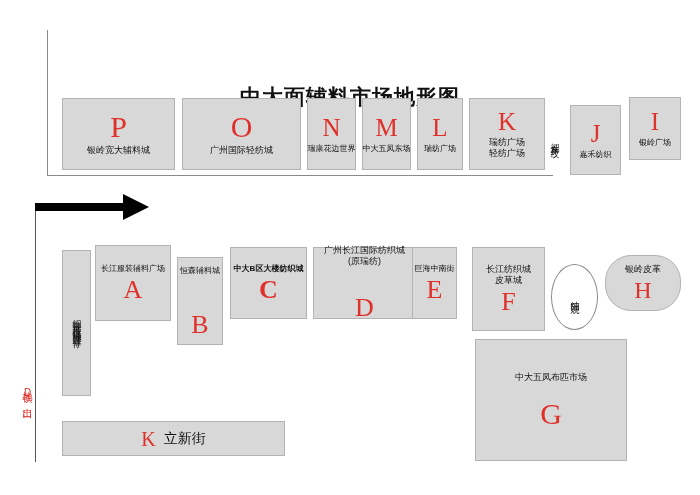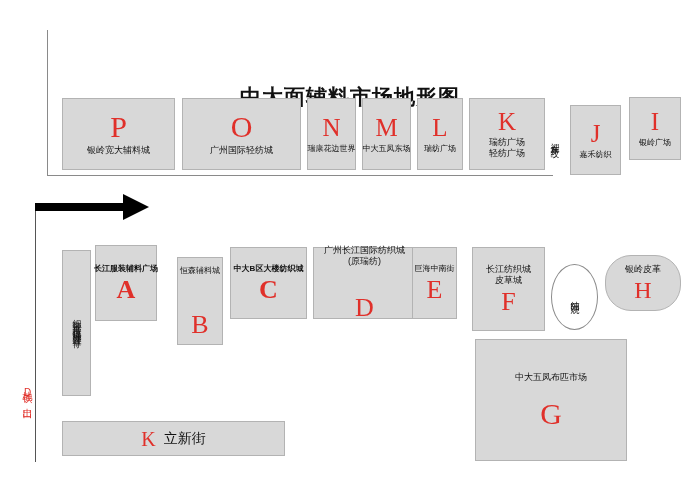--- a/index.html
+++ b/index.html
@@ -97,21 +97,21 @@
   </div>
   <div class="blk" style="left:629px;top:97px;width:52px;height:63px;">
     <div class="letter sz25">I</div>
     <div class="name small">银岭广场</div>
   </div>
 
   <div class="blk" style="left:62px;top:250px;width:29px;height:146px;">
     <div class="vtext">织带丝带拉链绳标牌章仔</div>
   </div>
 
-  <div class="blk" style="left:95px;top:245px;width:62px;height:76px;font-weight:bold;">
+  <div class="blk" style="left:95px;top:245px;width:76px;height:76px;">
     <div class="name small">长江服装辅料广场</div>
     <div class="letter sz26">A</div>
   </div>
   <div class="blk" style="left:177px;top:257px;width:46px;height:88px;gap:36px;">
     <div class="name small">恒森辅料城</div>
     <div class="letter sz26">B</div>
   </div>
   <div class="blk" style="left:230px;top:247px;width:77px;height:72px;font-weight:bold;">
     <div class="name small">中大B区大楼纺织城</div>
     <div class="letter sz26">C</div>

